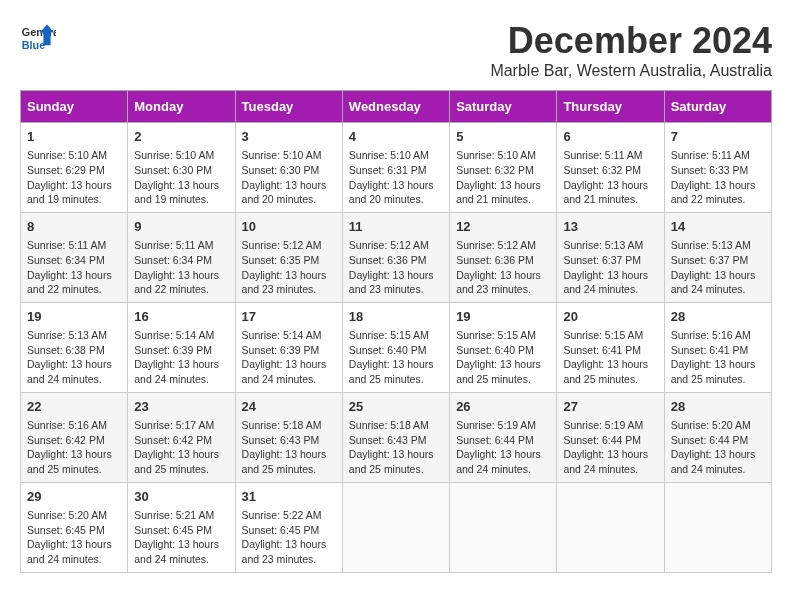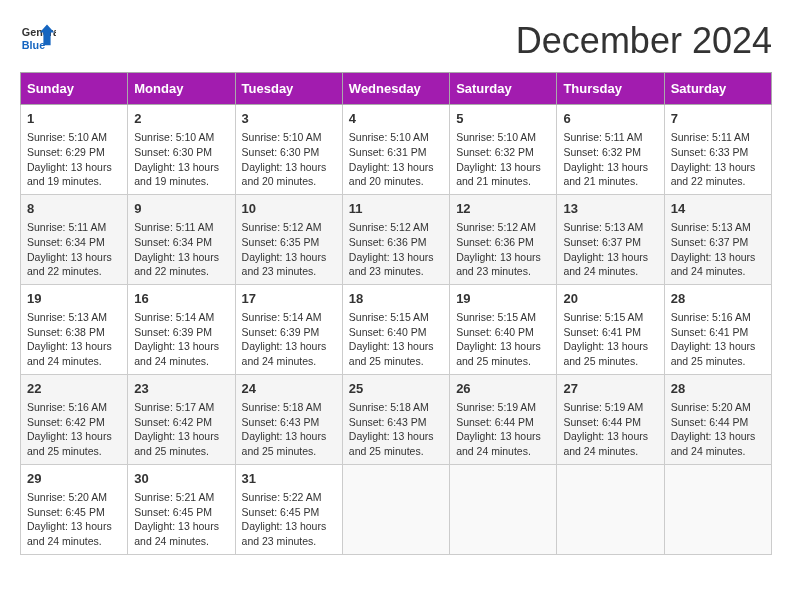--- a/index.html
+++ b/index.html
@@ -23,21 +23,21 @@
     }
     .logo-icon {
       width: 36px;
       height: 36px;
     }
     .title-block {
       text-align: right;
     }
     .main-title {
       font-size: 36px;
-      font-weight: normal;
+      font-weight: bold;
       color: #333;
     }
     .subtitle {
       font-size: 16px;
       color: #333;
     }
     table {
       width: 100%;
       border-collapse: collapse;
       table-layout: fixed;
@@ -86,20 +86,21 @@
 <div class="header-section">
   <div class="logo">
     <svg class="logo-icon" viewBox="0 0 40 40" xmlns="http://www.w3.org/2000/svg">
       <text x="2" y="18" font-size="12" font-weight="bold" fill="#333">General</text>
       <text x="2" y="32" font-size="12" font-weight="bold" fill="#1565c0">Blue</text>
       <polygon points="30,5 38,14 34,14 34,28 26,28 26,14 22,14" fill="#1565c0"></polygon>
     </svg>
   </div>
   <div class="title-block">
     <div class="main-title">December 2024</div>
+    <div class="subtitle">Marble Bar, Western Australia, Australia</div>
   </div>
 </div>
 
 <table>
   <thead>
     <tr>
       <th>Sunday</th>
       <th>Monday</th>
       <th>Tuesday</th>
       <th>Wednesday</th>

